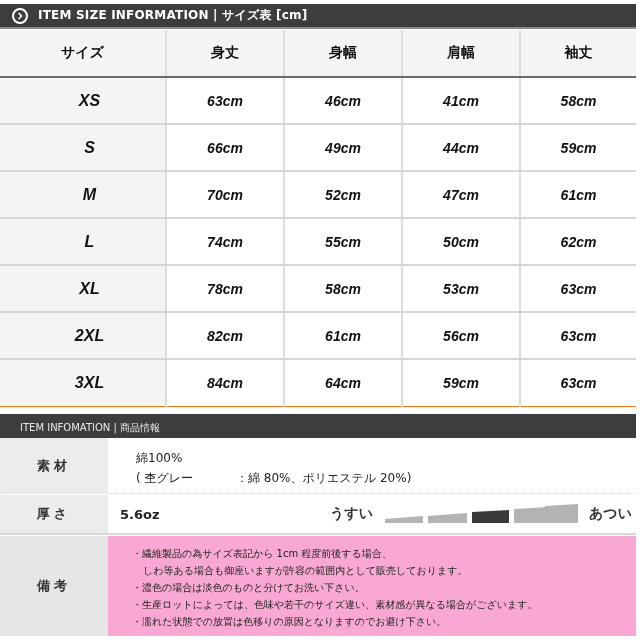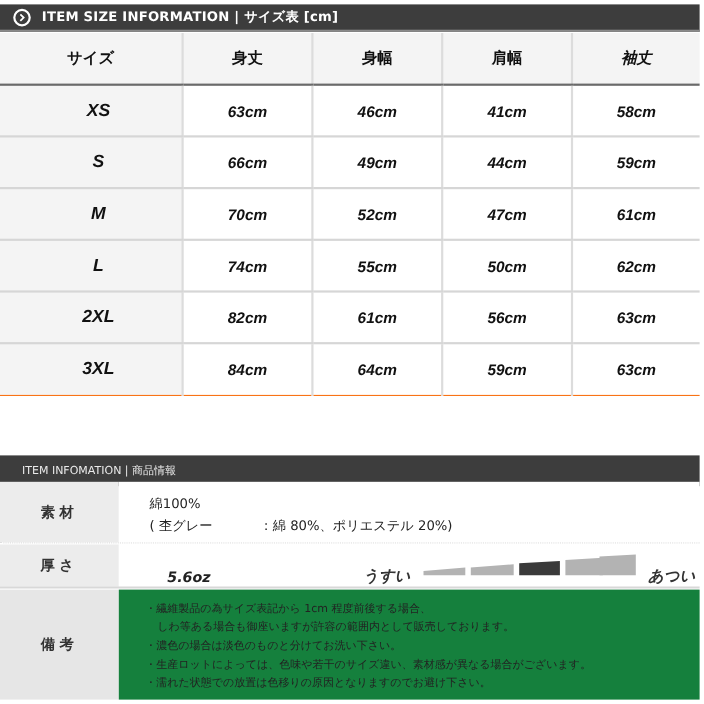--- a/index.html
+++ b/index.html
@@ -22,21 +22,21 @@
   .bar1 .title { color: #fff; font-size: 12px; font-weight: bold; letter-spacing: 0.2px; font-family: "DejaVu Sans", sans-serif; }
 
   
   .size-table {
     position: absolute; left: 0; top: 30px; width: 636px;
     border-collapse: collapse; table-layout: fixed;
   }
   .size-table th, .size-table td {
     border-right: 2px solid #dcdcdc; text-align: center; vertical-align: middle;
   }
-  .size-table th:last-child, .size-table td:last-child { border-right: none; font-style: italic; }
+  .size-table th:last-child, .size-table td:last-child { border-right: none; }
   .size-table thead tr { height: 47px; background: #f4f4f4; }
   .size-table thead th { font-size: 14px; font-weight: bold; color: #111; border-bottom: 2px solid #6a6a6a; }
   .size-table tbody tr { height: 47px; }
   .size-table tbody td { border-bottom: 2px solid #d6d6d6; font-family: "Liberation Sans", sans-serif; font-style: italic; font-weight: bold; font-size: 14px; color: #111; }
   .size-table tbody td.size-cell { background: #f4f4f4; font-size: 16px; padding-left: 14px; }
   .size-table tbody tr:last-child td { border-bottom: 1px solid #f97316; }
   .size-table col.c0 { width: 166px; }
   .size-table col.c1 { width: 118px; }
   .size-table col.c2 { width: 118px; }
   .size-table col.c3 { width: 118px; }
@@ -56,30 +56,30 @@
     font-size: 13px; font-weight: bold; color: #333; letter-spacing: 4px;
   }
   .info-row .value { flex: 1; background: #fff; font-size: 12px; color: #222; }
 
   .row-material { top: 438px; height: 56px; border-bottom: 1px dotted #d8d8d8; }
   .row-material .value { padding: 10px 0 0 28px; line-height: 20px; }
   .row-material .value .line2 { display: flex; }
   .row-material .value .line2 .a { width: 100px; }
 
   .row-thick { top: 495px; height: 40px; border-bottom: 2px solid #d8d8d8; }
-  .row-thick .value { display: flex; align-items: flex-end; padding-left: 44px; position: relative; font-style: italic; }
+  .row-thick .value { display: flex; align-items: center; padding-left: 12px; position: relative; }
   .row-thick .oz { font-size: 13px; font-weight: bold; }
   .row-thick .thin { position: absolute; left: 222px; font-size: 14px; font-weight: bold; color: #333; }
   .row-thick .thick { position: absolute; left: 481px; font-size: 14px; font-weight: bold; color: #333; }
   .row-thick .bars { position: absolute; left: 275px; top: 8px; width: 196px; height: 22px; }
   .row-thick .bars svg { display: block; }
 
   .row-notes { top: 536px; height: 100px; }
   .row-notes .label { background: #e6e6e6; }
-  .row-notes .value { background: #15803d; padding: 9px 0 0 24px; font-size: 10px; line-height: 17px; color: #222; }
+  .row-notes .value { background: #f9a8d4; padding: 9px 0 0 24px; font-size: 10px; line-height: 17px; color: #222; }
   .row-notes .value .indent { padding-left: 11px; }
 </style>
 </head>
 <body>
 
 <div class="wrap">
 
   <div class="bar1">
     <span class="circle">
       <svg width="8" height="8" viewBox="0 0 8 8">
@@ -127,20 +127,27 @@
         <td>52cm</td>
         <td>47cm</td>
         <td>61cm</td>
       </tr>
       <tr>
         <td class="size-cell">L</td>
         <td>74cm</td>
         <td>55cm</td>
         <td>50cm</td>
         <td>62cm</td>
+      </tr>
+      <tr>
+        <td class="size-cell">XL</td>
+        <td>78cm</td>
+        <td>58cm</td>
+        <td>53cm</td>
+        <td>63cm</td>
       </tr>
       <tr>
         <td class="size-cell">2XL</td>
         <td>82cm</td>
         <td>61cm</td>
         <td>56cm</td>
         <td>63cm</td>
       </tr>
       <tr>
         <td class="size-cell">3XL</td>

